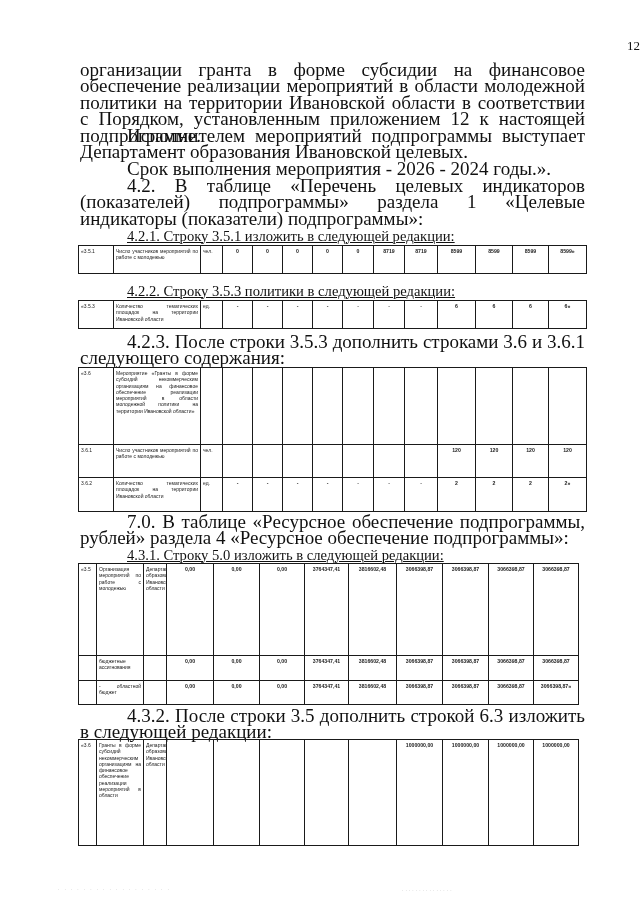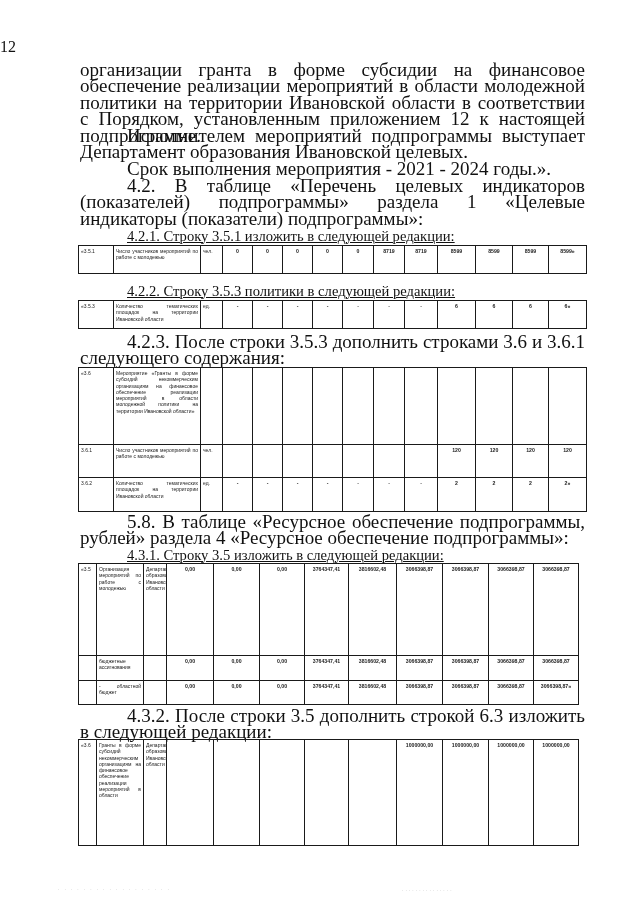--- a/index.html
+++ b/index.html
@@ -1,36 +1,36 @@
 <!DOCTYPE html>
 <html><head>
 <meta charset="utf-8">
 <style>
   html, body { margin:0; padding:0; background:#fff; }
   body { width:640px; height:905px; position:relative; overflow:hidden; font-family:"Liberation Serif", "DejaVu Serif", serif; color:#111; }
-  .pnum { position:absolute; left:0; width:640px; top:38px; text-align:left; font-size:16px; }
+  .pnum { position:absolute; left:0; width:640px; top:38px; text-align:right; font-size:13px; }
   .para { position:absolute; left:80px; width:505px; font-size:19px; line-height:16.4px; text-align:justify; text-align-last:left; }
   .para.ind { text-indent:47px; }
   .line { position:absolute; font-size:14.6px; line-height:16.4px; white-space:nowrap; }
   .u { text-decoration:underline; text-decoration-thickness:1px;text-align:right; }
   table.t { position:absolute; border-collapse:collapse; table-layout:fixed; font-family:"Liberation Sans","DejaVu Sans",sans-serif; font-size:5px; line-height:6.3px; color:#222; }
   table.t td { border:1.3px solid #1a1a1a; padding:2px 2px; vertical-align:top; overflow:hidden; }
   table.t td.j { text-align:justify; text-align-last:left; }
   table.t td.num { text-align:center; font-weight:bold; font-size:5.2px; }
   .footer-left { position:absolute; left:58px; top:887px; font-size:4px; color:#9a9a9a; letter-spacing:2px; font-family:"Liberation Sans",sans-serif; }
   .footer-right { position:absolute; left:402px; top:888px; font-size:4px; color:#9a9a9a; letter-spacing:0.5px; font-family:"Liberation Sans",sans-serif; }
 </style>
 </head>
 <body>
 
 <div class="pnum">12</div>
 
 <div class="para" style="top:62px;">организации гранта в форме субсидии на финансовое обеспечение реализации мероприятий в области молодежной политики на территории Ивановской области в соответствии с Порядком, установленным приложением 12 к настоящей подпрограмме.</div>
 <div class="para ind" style="top:128px;">Исполнителем мероприятий подпрограммы выступает Департамент образования Ивановской целевых.</div>
-<div class="para ind" style="top:161px;">Срок выполнения мероприятия - 2021 - 2024 годы.».</div>
+<div class="para ind" style="top:161px;">Срок выполнения мероприятия - 2026 - 2024 годы.».</div>
 <div class="para ind" style="top:178px;">4.2. В таблице «Перечень целевых индикаторов (показателей) подпрограммы» раздела 1 «Целевые индикаторы (показатели) подпрограммы»:</div>
 <div class="line u" style="left:127px;top:228px;">4.2.1. Строку 3.5.1 изложить в следующей редакции:</div>
 
 <table class="t" style="left:78px;top:245px;width:508px;">
   <colgroup>
     <col style="width:35px">
       <col style="width:87px">
       <col style="width:22px">
     <col style="width:30px">
       <col style="width:30px">
@@ -167,22 +167,22 @@
     <td class="num">-</td>
     <td class="num">-</td>
     <td class="num">2</td>
     <td class="num">2</td>
     <td class="num">2</td>
     <td class="num">2»</td>
   </tr>
 </tbody>
   </table>
 
-<div class="para ind" style="top:514px;">5.8. В таблице «Ресурсное обеспечение подпрограммы, рублей» раздела 4 «Ресурсное обеспечение подпрограммы»:</div>
-<div class="line u" style="left:127px;top:547px;">4.3.1. Строку 3.5 изложить в следующей редакции:</div>
+<div class="para ind" style="top:514px;">7.0. В таблице «Ресурсное обеспечение подпрограммы, рублей» раздела 4 «Ресурсное обеспечение подпрограммы»:</div>
+<div class="line u" style="left:127px;top:547px;">4.3.1. Строку 5.0 изложить в следующей редакции:</div>
 
 <table class="t" style="left:78px;top:563px;width:500px;">
   <colgroup>
     <col style="width:18px">
       <col style="width:47px">
       <col style="width:23px">
     <col style="width:47px">
       <col style="width:46px">
       <col style="width:45px">
       <col style="width:44px">

